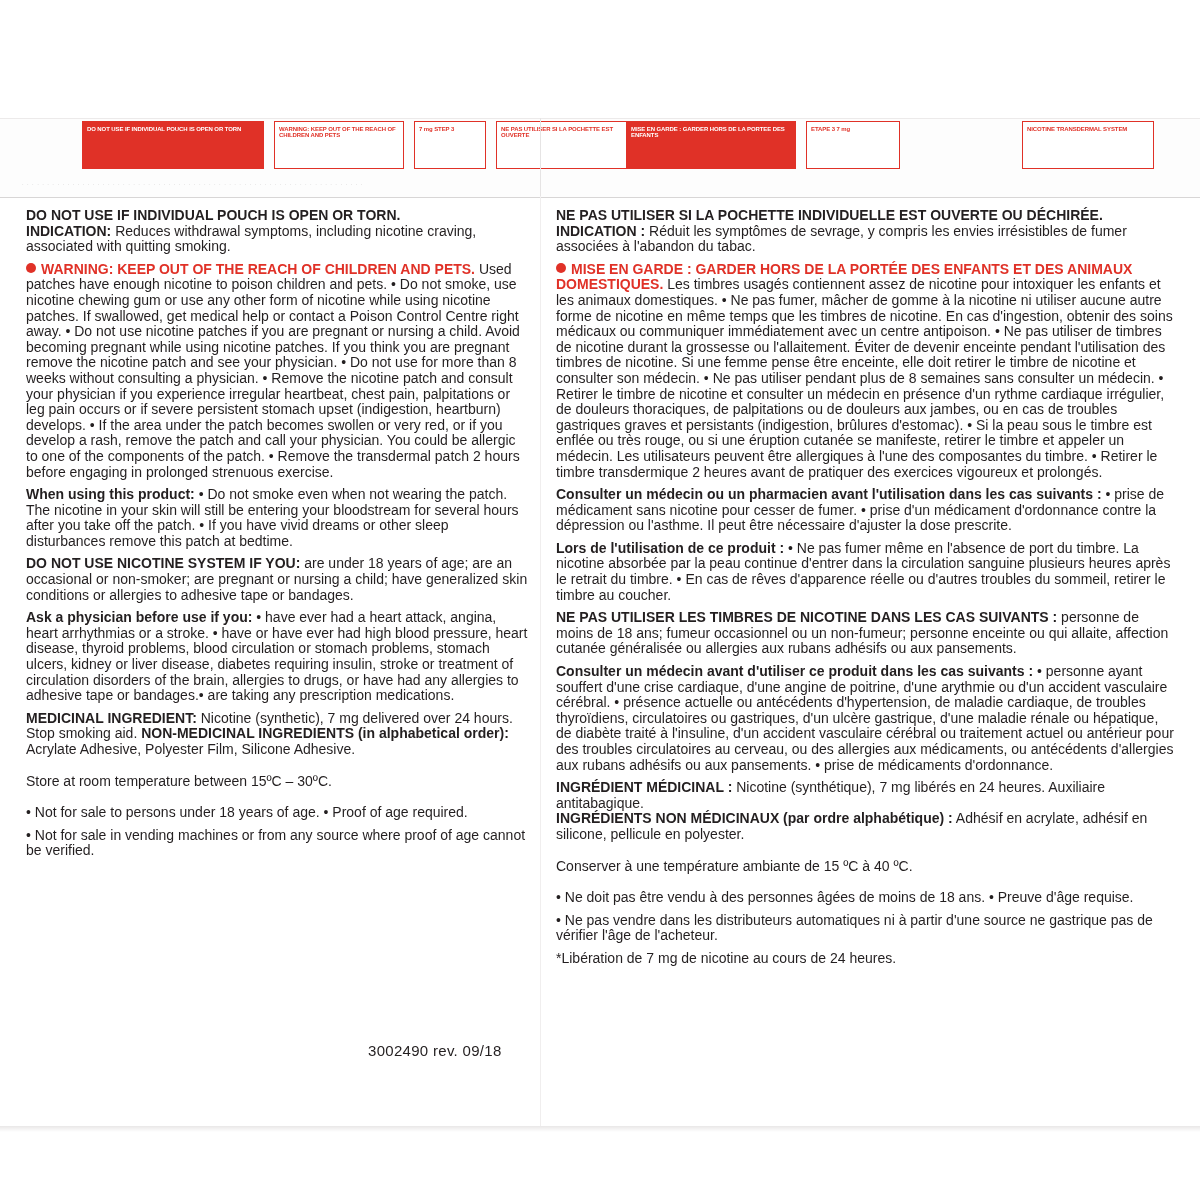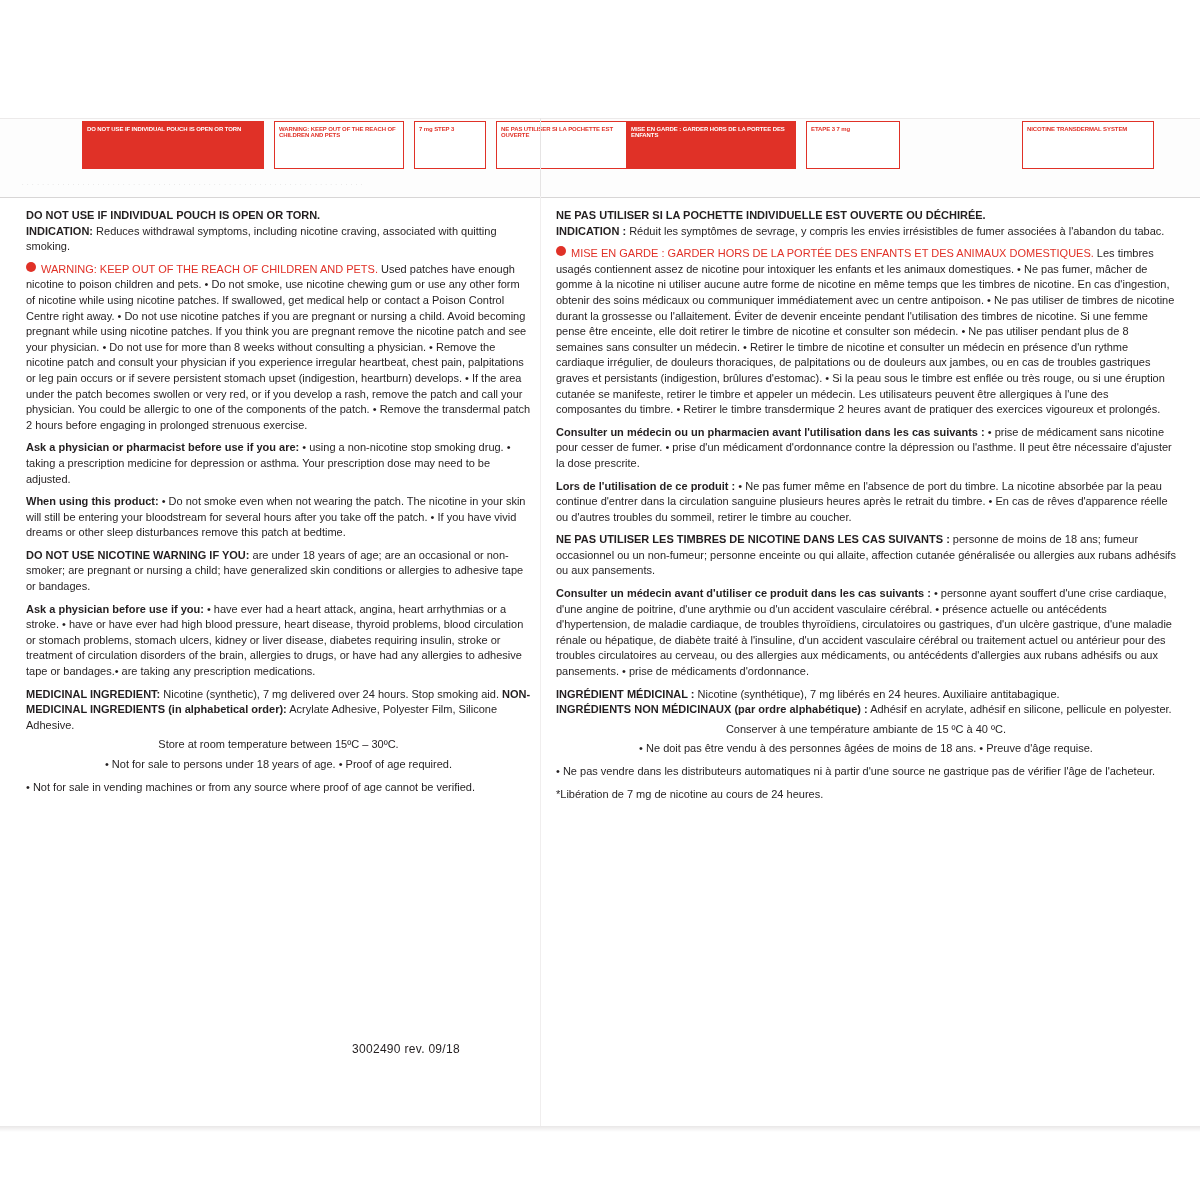--- a/index.html
+++ b/index.html
@@ -82,61 +82,61 @@
   
   .cols {
     position: absolute;
     left: 0;
     top: 208px;
     width: 1200px;
   }
   .col {
     position: absolute;
     top: 0;
-    font-size: 11px;
+    font-size: 14px;
     line-height: 15.6px;
     color: #231f20;
     text-align: left;
   }
   .col.left  { left: 26px;  width: 505px; }
   .col.right { left: 556px; width: 620px; }
 
   p.block {
     margin: 0 0 0 0;
     padding: 0;
   }
   p.gap { margin-top: 7px; }
-  p.gap-sm { margin-top: 4px; text-align: center; }
+  p.gap-sm { margin-top: 16px; }
   b { font-weight: bold; }
 
   .warn-dot {
     display: inline-block;
     width: 10px;
     height: 10px;
     border-radius: 50%;
     background: #e03127;
     margin-right: 5px;
     vertical-align: 1px;
   }
-  .warn-head { color: #e03127; font-weight: normal; }
+  .warn-head { color: #e03127; font-weight: bold; }
 
   .center-fold {
     position: absolute;
     left: 540px;
     top: 196px;
     width: 1px;
     height: 930px;
     background: #f0eeee;
   }
 
   .code-line {
     position: absolute;
-    left: 352px;
+    left: 368px;
     top: 1042px;
-    font-size: 12px;
+    font-size: 15px;
     color: #231f20;
     letter-spacing: 0.3px;
   }
 
   .bottom-shadow {
     position: absolute;
     left: 0;
     top: 1126px;
     width: 1200px;
     height: 6px;
@@ -187,30 +187,27 @@
       </p>
 
       <p class="block">
         <b>INDICATION:</b><span> Reduces withdrawal symptoms, including nicotine craving, associated with quitting smoking.</span>
       </p>
 
       <p class="block gap">
         <span class="warn-dot"></span><b class="warn-head">WARNING: KEEP OUT OF THE REACH OF CHILDREN AND PETS.</b><span> Used patches have enough nicotine to poison children and pets. • Do not smoke, use nicotine chewing gum or use any other form of nicotine while using nicotine patches. If swallowed, get medical help or contact a Poison Control Centre right away. • Do not use nicotine patches if you are pregnant or nursing a child. Avoid becoming pregnant while using nicotine patches. If you think you are pregnant remove the nicotine patch and see your physician. • Do not use for more than 8 weeks without consulting a physician. • Remove the nicotine patch and consult your physician if you experience irregular heartbeat, chest pain, palpitations or leg pain occurs or if severe persistent stomach upset (indigestion, heartburn) develops. • If the area under the patch becomes swollen or very red, or if you develop a rash, remove the patch and call your physician. You could be allergic to one of the components of the patch. • Remove the transdermal patch 2 hours before engaging in prolonged strenuous exercise.</span>
       </p>
 
-      <p class="block gap">
-        <b>Ask a physician or pharmacist before use if you are:</b><span> • using a non-nicotine stop smoking drug. • taking a prescription medicine for depression or asthma. Your prescription dose may need to be adjusted.</span>
-      </p>
 
       <p class="block gap">
         <b>When using this product:</b><span> • Do not smoke even when not wearing the patch. The nicotine in your skin will still be entering your bloodstream for several hours after you take off the patch. • If you have vivid dreams or other sleep disturbances remove this patch at bedtime.</span>
       </p>
 
       <p class="block gap">
-        <b>DO NOT USE NICOTINE WARNING IF YOU:</b><span> are under 18 years of age; are an occasional or non-smoker; are pregnant or nursing a child; have generalized skin conditions or allergies to adhesive tape or bandages.</span>
+        <b>DO NOT USE NICOTINE SYSTEM IF YOU:</b><span> are under 18 years of age; are an occasional or non-smoker; are pregnant or nursing a child; have generalized skin conditions or allergies to adhesive tape or bandages.</span>
       </p>
 
       <p class="block gap">
         <b>Ask a physician before use if you:</b><span> • have ever had a heart attack, angina, heart arrhythmias or a stroke. • have or have ever had high blood pressure, heart disease, thyroid problems, blood circulation or stomach problems, stomach ulcers, kidney or liver disease, diabetes requiring insulin, stroke or treatment of circulation disorders of the brain, allergies to drugs, or have had any allergies to adhesive tape or bandages.• are taking any prescription medications.</span>
       </p>
 
       <p class="block gap">
         <b>MEDICINAL INGREDIENT:</b><span> Nicotine (synthetic), 7 mg delivered over 24 hours. Stop smoking aid. </span><b>NON-MEDICINAL INGREDIENTS (in alphabetical order):</b><span> Acrylate Adhesive, Polyester Film, Silicone Adhesive.</span>
       </p>
 

